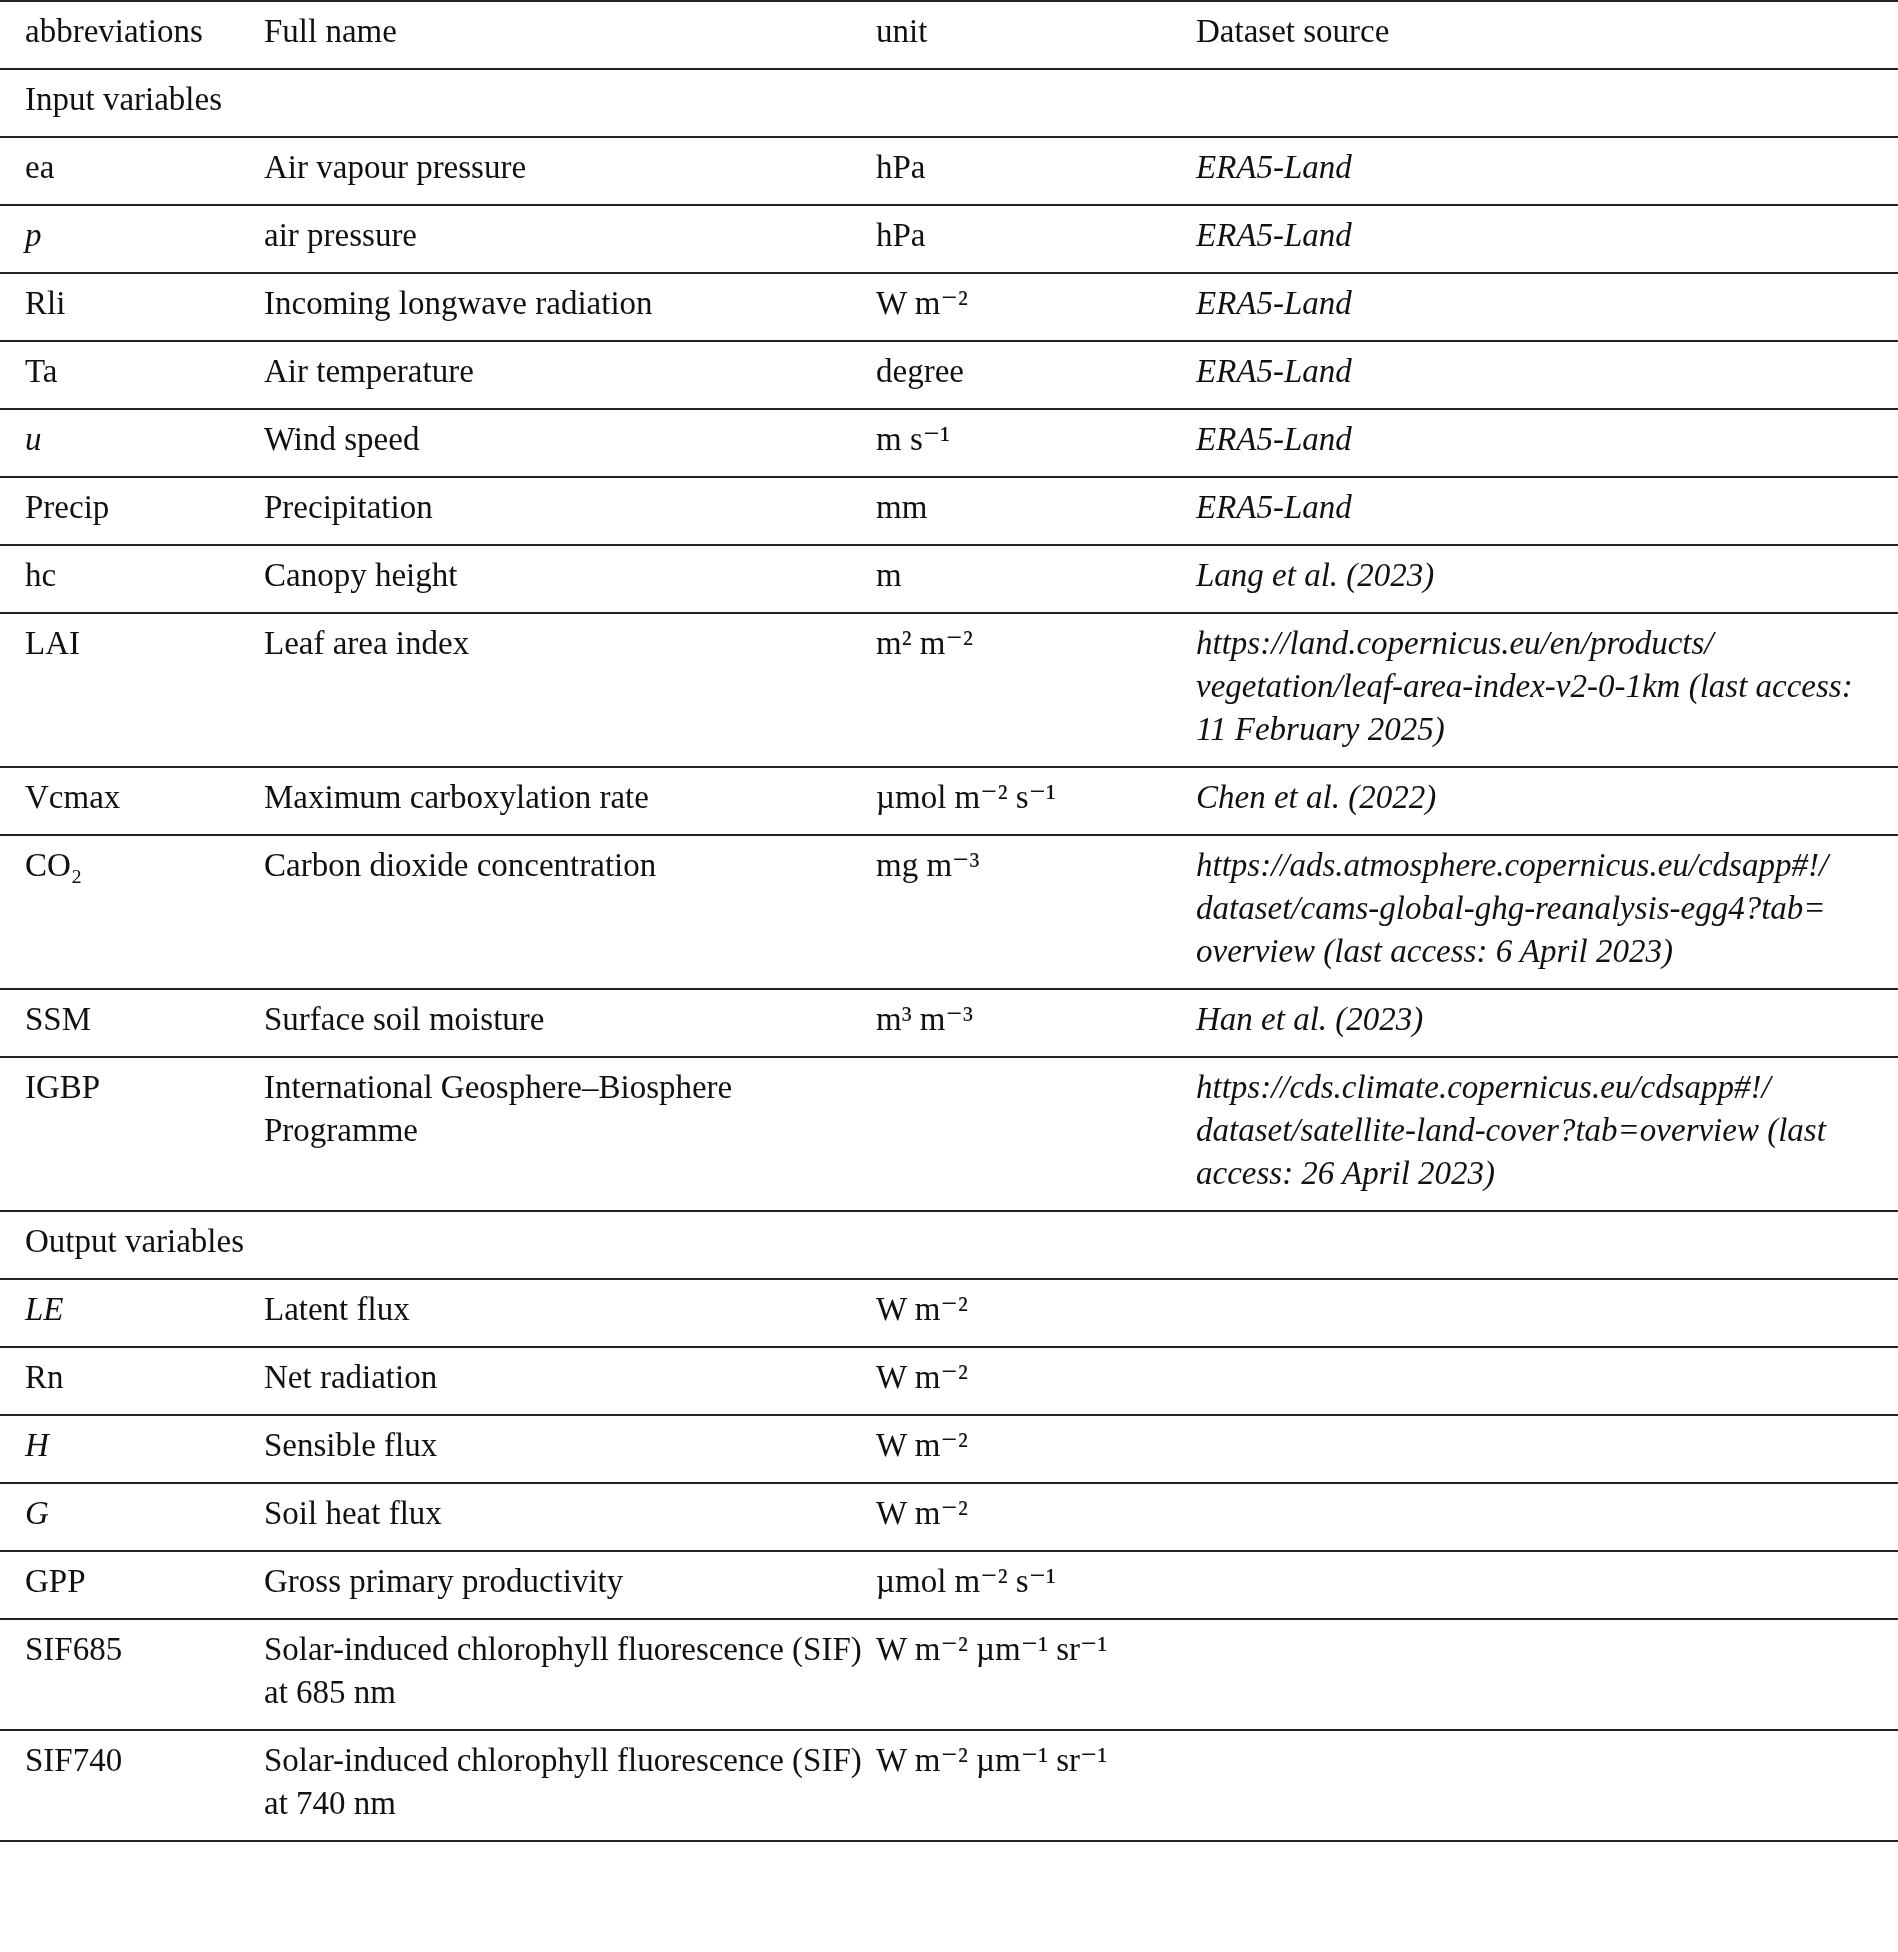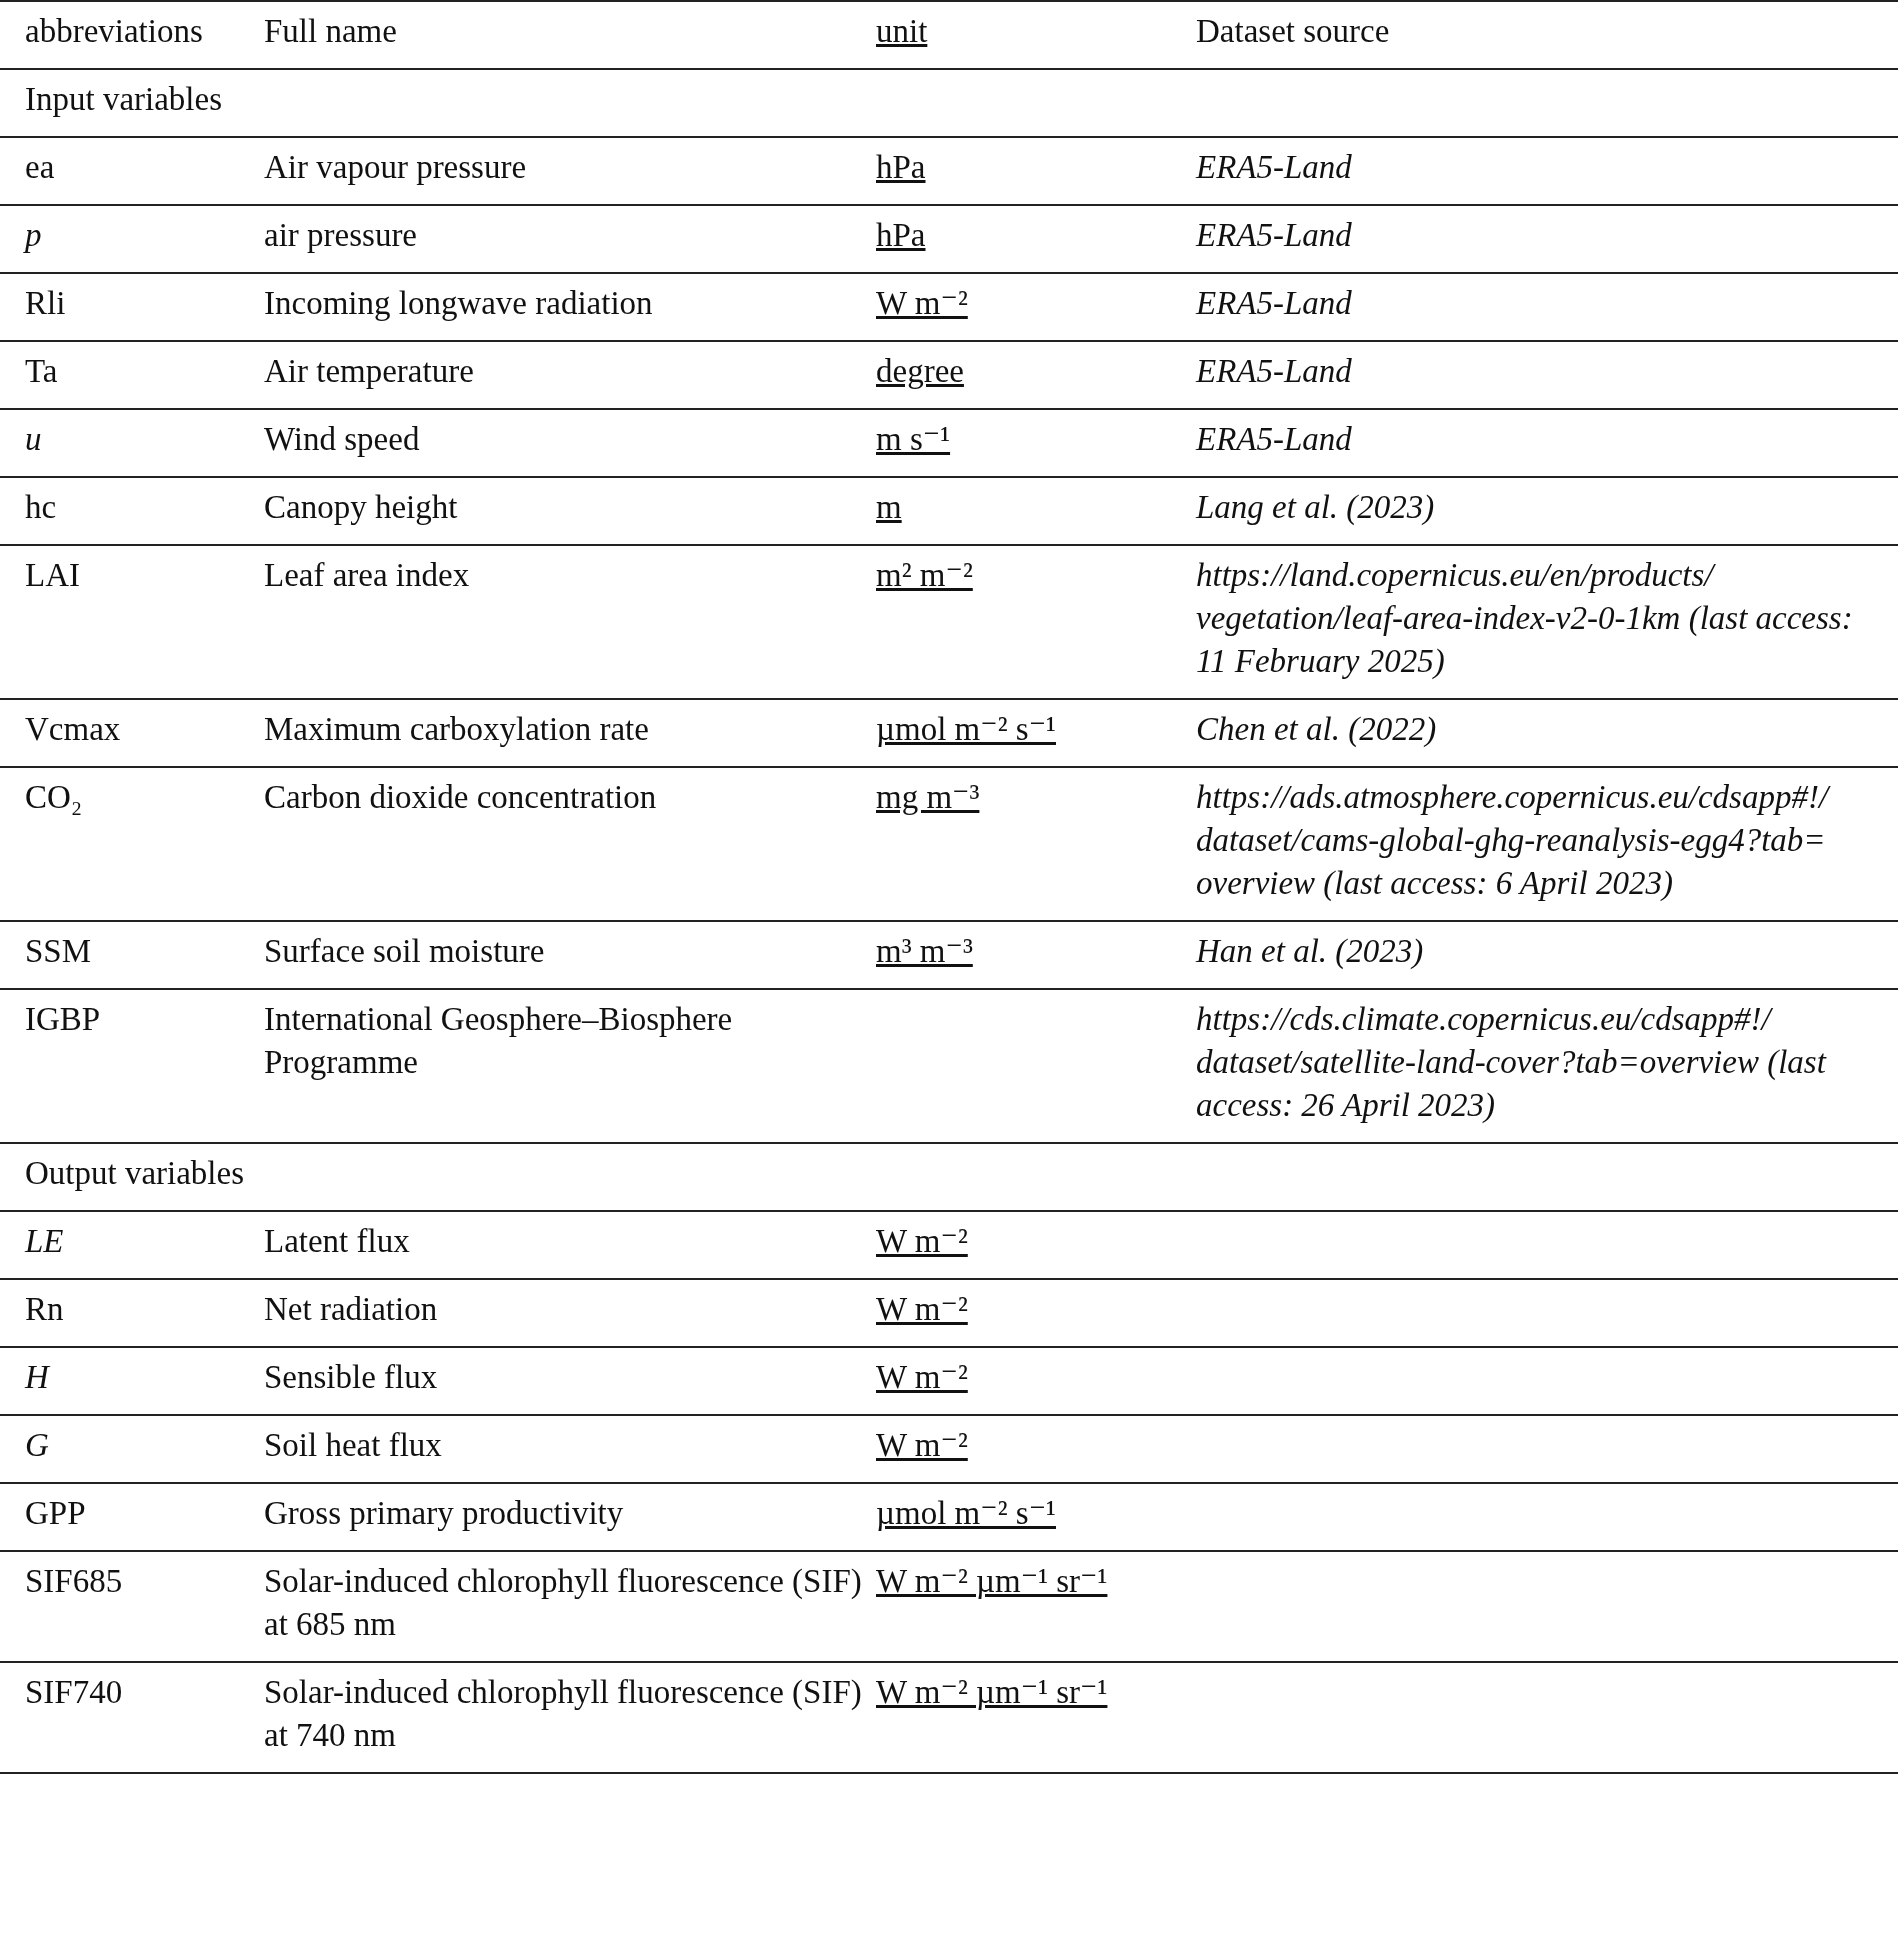--- a/index.html
+++ b/index.html
@@ -22,21 +22,21 @@
   tr { border-top: 2.8px solid #222; }
   tr:last-child { border-bottom: 2.8px solid #222; }
   td, th {
     padding: 8.3px 0 14.7px 25px;
     vertical-align: top;
     text-align: left;
     font-weight: normal;
   }
   td:first-child, th:first-child { }
   td:nth-child(2), th:nth-child(2) { padding-left: 0; margin-left: 27px; }
-  td:nth-child(3), th:nth-child(3) { padding-left: 0; text-decoration: underline; }
+  td:nth-child(3), th:nth-child(3) { padding-left: 0; }
   td:nth-child(4), th:nth-child(4) { padding-left: 0; padding-right: 14px; }
   tr.single td, tr.single th { height: 43px; }
   tr.section td { height: 43px; }
   .ital { font-style: italic; }
   .src { word-break: break-word; font-style: italic; }
 </style>
 </head>
 <body>
 
 <table>
@@ -79,20 +79,26 @@
       <tr>
         <td>Ta</td>
         <td>Air temperature</td>
         <td>degree</td>
         <td class="src">ERA5-Land</td>
       </tr>
       <tr>
         <td class="ital">u</td>
         <td>Wind speed</td>
         <td>m s⁻¹</td>
+        <td class="src">ERA5-Land</td>
+      </tr>
+      <tr>
+        <td>Precip</td>
+        <td>Precipitation</td>
+        <td>mm</td>
         <td class="src">ERA5-Land</td>
       </tr>
       <tr>
         <td>hc</td>
         <td>Canopy height</td>
         <td>m</td>
         <td class="src">Lang et al. (2023)</td>
       </tr>
       <tr>
         <td>LAI</td>

